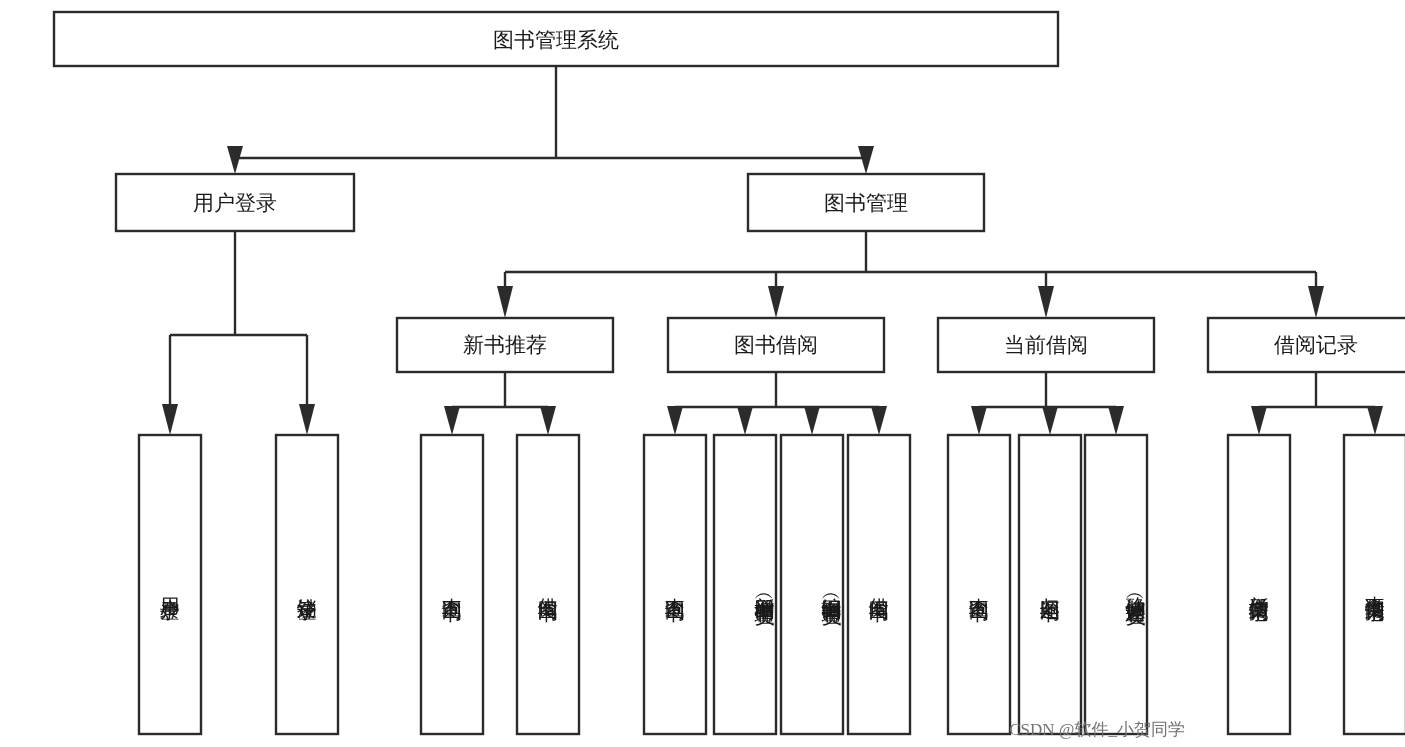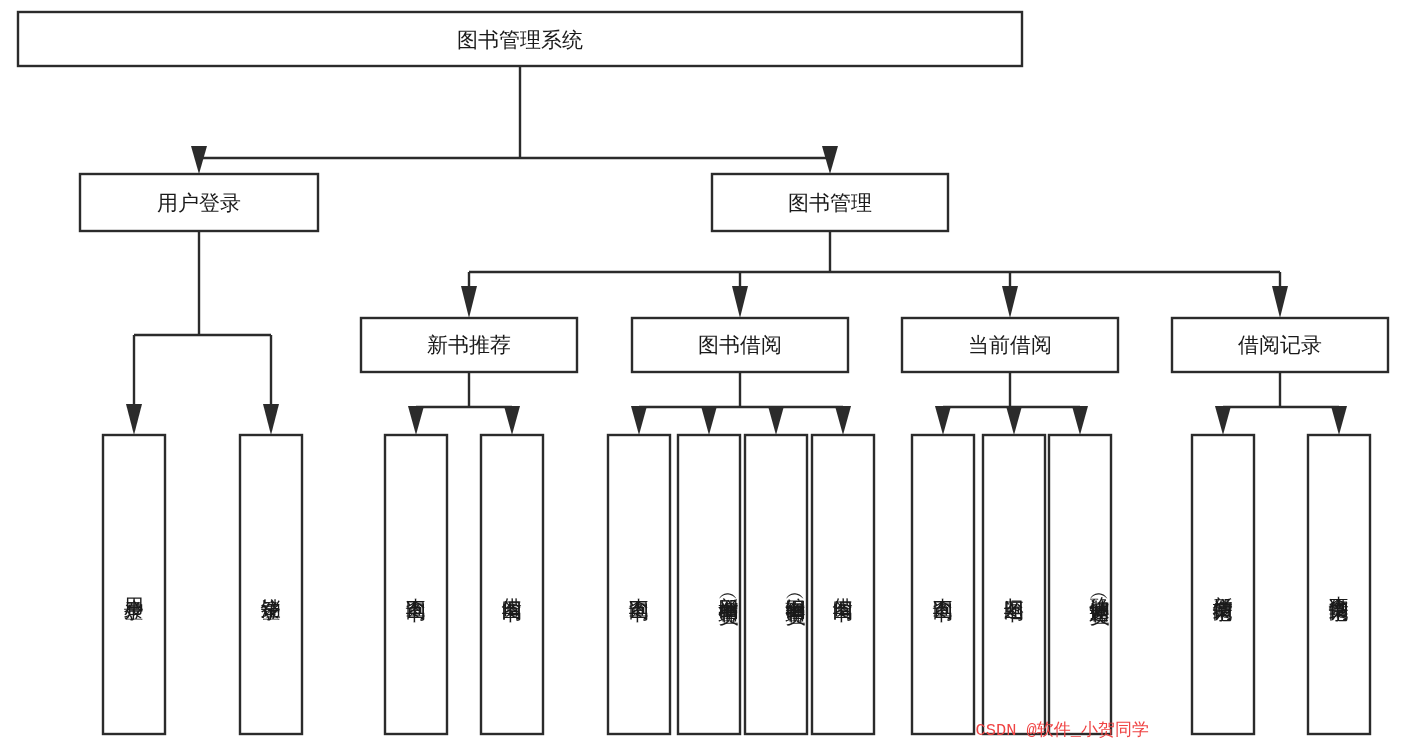--- a/index.html
+++ b/index.html
@@ -11,20 +11,21 @@
     width: 1405px;
     height: 747px;
     font-family: "Liberation Sans", "DejaVu Sans", sans-serif;
     overflow: hidden;
   }
   #canvas {
     position: relative;
     width: 1157px;
     height: 747px;
     background: #ffffff;
+    margin-left: 36px;
   }
   svg.diagram {
     position: absolute;
     left: 0;
     top: 0;
     width: 1405px;
     height: 747px;
   }
   .node-box {
     fill: #ffffff;
@@ -58,23 +59,23 @@
     color: #1a1a1a;
     letter-spacing: 1.5px;
     text-align: center;
     white-space: nowrap;
     pointer-events: none;
   }
   .watermark {
     position: absolute;
     right: 8px;
     bottom: 6px;
-    font-family: Liberation Mono, monospace;
+    font-family: Liberation Serif, serif;
     font-size: 17px;
-    color: #ef4444;
+    color: #737373;
     white-space: nowrap;
   }
 </style>
 </head>
 <body>
 
 <div id="canvas">
 
   <svg class="diagram" viewBox="0 0 1405 747">
 

